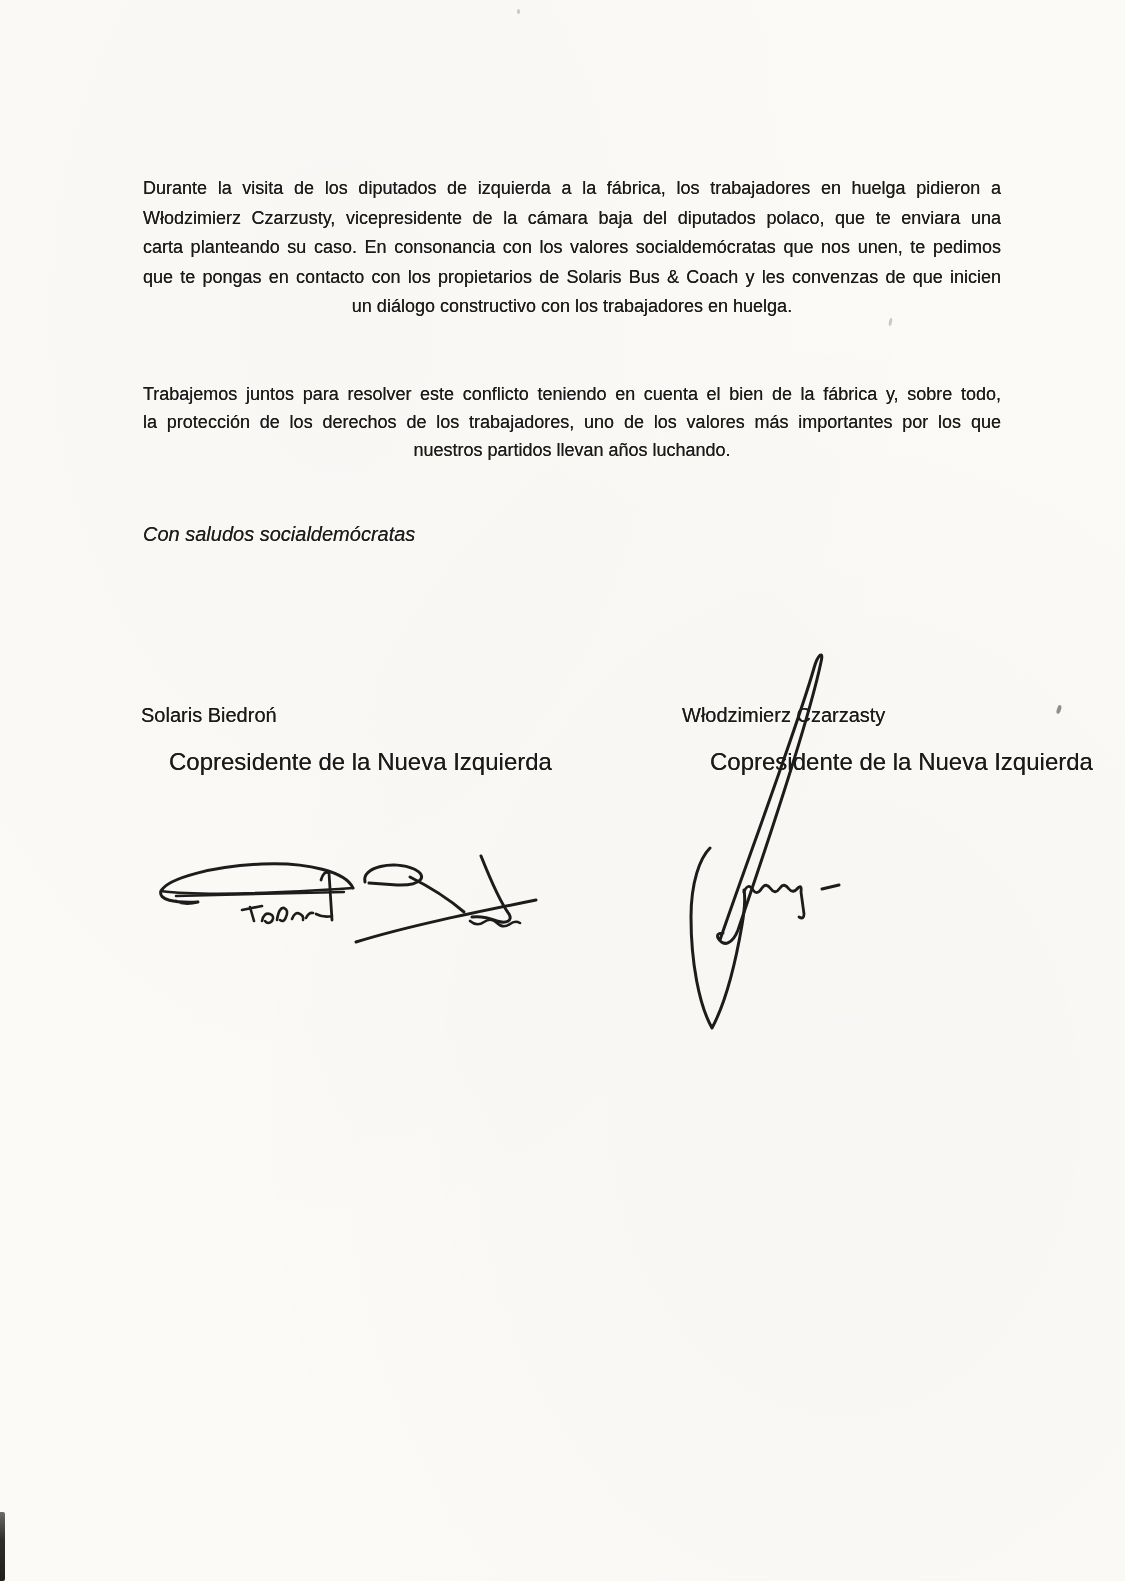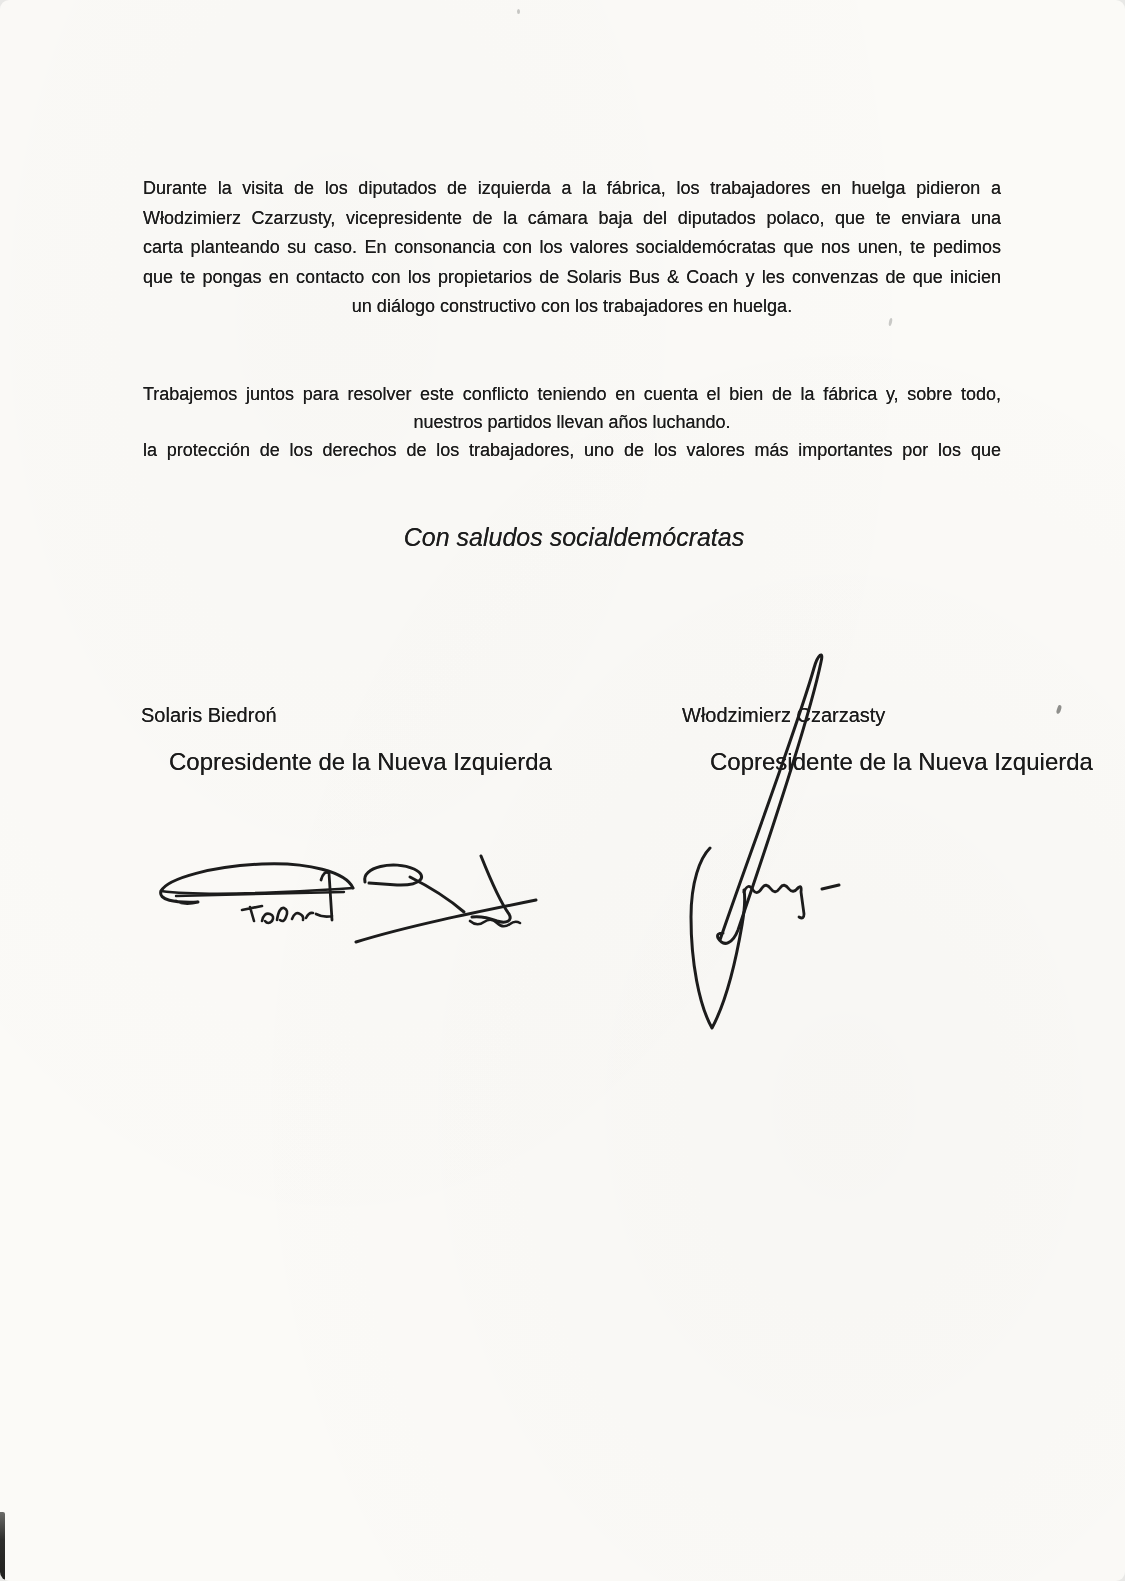--- a/index.html
+++ b/index.html
@@ -7,40 +7,39 @@
     position:relative;
     width:1125px;height:1581px;
     margin:0 auto;
     background:
       radial-gradient(ellipse at 30% 20%, rgba(0,0,0,0.012), transparent 60%),
       radial-gradient(ellipse at 75% 70%, rgba(0,0,0,0.015), transparent 55%),
       #fbfaf7;
     overflow:hidden;
     font-family:"Liberation Sans", sans-serif;
     color:#191919;
-    border-radius:9px;
   }
   .body-par{
     position:absolute;
     left:143px;
     width:858px;
     font-size:18px;
     color:#1a1a1a;
     text-shadow:0 0 0.4px rgba(20,20,20,0.85);
   }
   #paragraph-1{top:174px;line-height:29.5px;}
   #paragraph-2{top:380px;line-height:28px;}
   .line{width:100%;}
   .just{text-align:justify;text-align-last:justify;text-justify:inter-word;}
   .last{text-align:center;}
   .closing{
     position:absolute;
     left:143px;top:523px;width:862px;
-    font-size:25px;font-style:italic;
-    text-align:center;
+    font-size:20px;font-style:italic;
+    text-align:left;
     color:#1c1c1c;
     text-shadow:0 0 0.4px rgba(20,20,20,0.8);
   }
   .signer-name{
     position:absolute;top:704px;
     font-size:20px;color:#1a1a1a;
     text-shadow:0 0 0.4px rgba(20,20,20,0.85);
     white-space:nowrap;
   }
   .signer-title{
@@ -74,22 +73,22 @@
   <div class="body-par" id="paragraph-1">
     <div class="line just">Durante la visita de los diputados de izquierda a la fábrica, los trabajadores en huelga pidieron a</div>
     <div class="line just">Włodzimierz Czarzusty, vicepresidente de la cámara baja del diputados polaco, que te enviara una</div>
     <div class="line just">carta planteando su caso. En consonancia con los valores socialdemócratas que nos unen, te pedimos</div>
     <div class="line just">que te pongas en contacto con los propietarios de Solaris Bus &amp; Coach y les convenzas de que inicien</div>
     <div class="line last">un diálogo constructivo con los trabajadores en huelga.</div>
   </div>
 
   <div class="body-par" id="paragraph-2">
     <div class="line just">Trabajemos juntos para resolver este conflicto teniendo en cuenta el bien de la fábrica y, sobre todo,</div>
+    <div class="line just">la protección de los derechos de los trabajadores, uno de los valores más importantes por los que</div>
     <div class="line last">nuestros partidos llevan años luchando.</div>
-    <div class="line just">la protección de los derechos de los trabajadores, uno de los valores más importantes por los que</div>
   </div>
 
   <div class="closing">Con saludos socialdemócratas</div>
 
   <div class="signer-name" id="signer-left-name">Solaris Biedroń</div>
   <div class="signer-title" id="signer-left-title">Copresidente de la Nueva Izquierda</div>
 
   <div class="signer-name" id="signer-right-name">Włodzimierz Czarzasty</div>
   <div class="signer-title" id="signer-right-title">Copresidente de la Nueva Izquierda</div>
 

